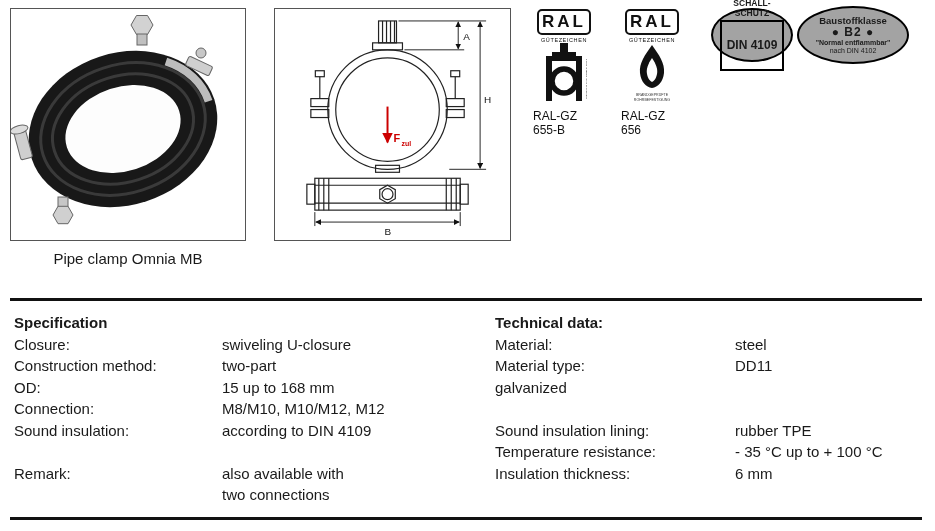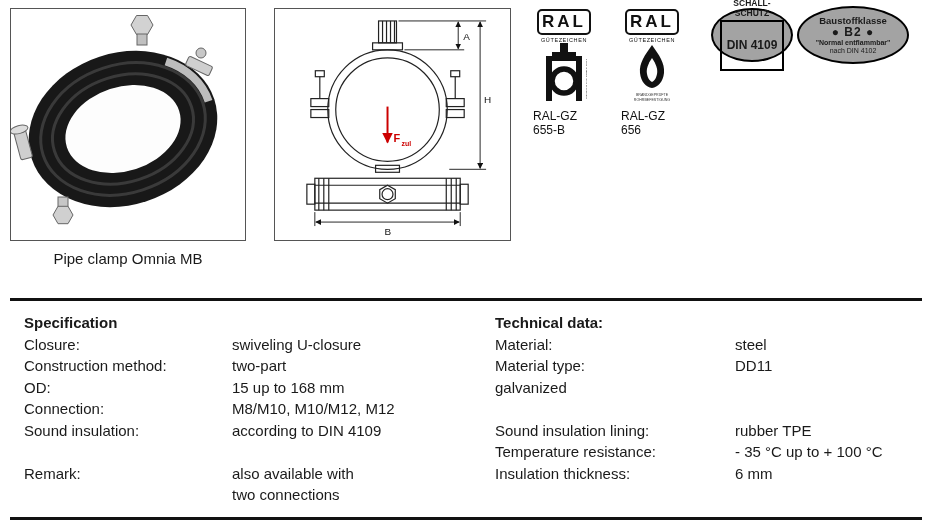--- a/index.html
+++ b/index.html
@@ -32,21 +32,21 @@
   .bau-title{font-size:9.5px;font-weight:bold;line-height:11px;}
   .bau-class{font-size:12px;font-weight:bold;line-height:13px;letter-spacing:1px;}
   .bau-small{font-size:7px;font-weight:bold;line-height:8.5px;}
   .bau-small2{font-size:7px;line-height:8.5px;}
 
   .rule{position:absolute;left:10px;width:912px;height:3px;background:#111;}
   .rule-top{top:298px;}
   .rule-bottom{top:517px;}
 
   .col{position:absolute;top:312px;}
-  .spec-col{left:24px;width:472px;}
+  .spec-col{left:14px;width:472px;}
   .tech-col{left:495px;width:434px;}
   .col-title{font-weight:bold;font-size:15px;line-height:21.5px;margin:0;}
   .row{display:flex;min-height:21.5px;line-height:21.5px;}
   .lbl{flex:none;}
   .spec-col .lbl{width:208px;}
   .tech-col .lbl{width:240px;}
   .val{white-space:pre-line;}
   .spacer{height:21.5px;}
 </style>
 </head>

